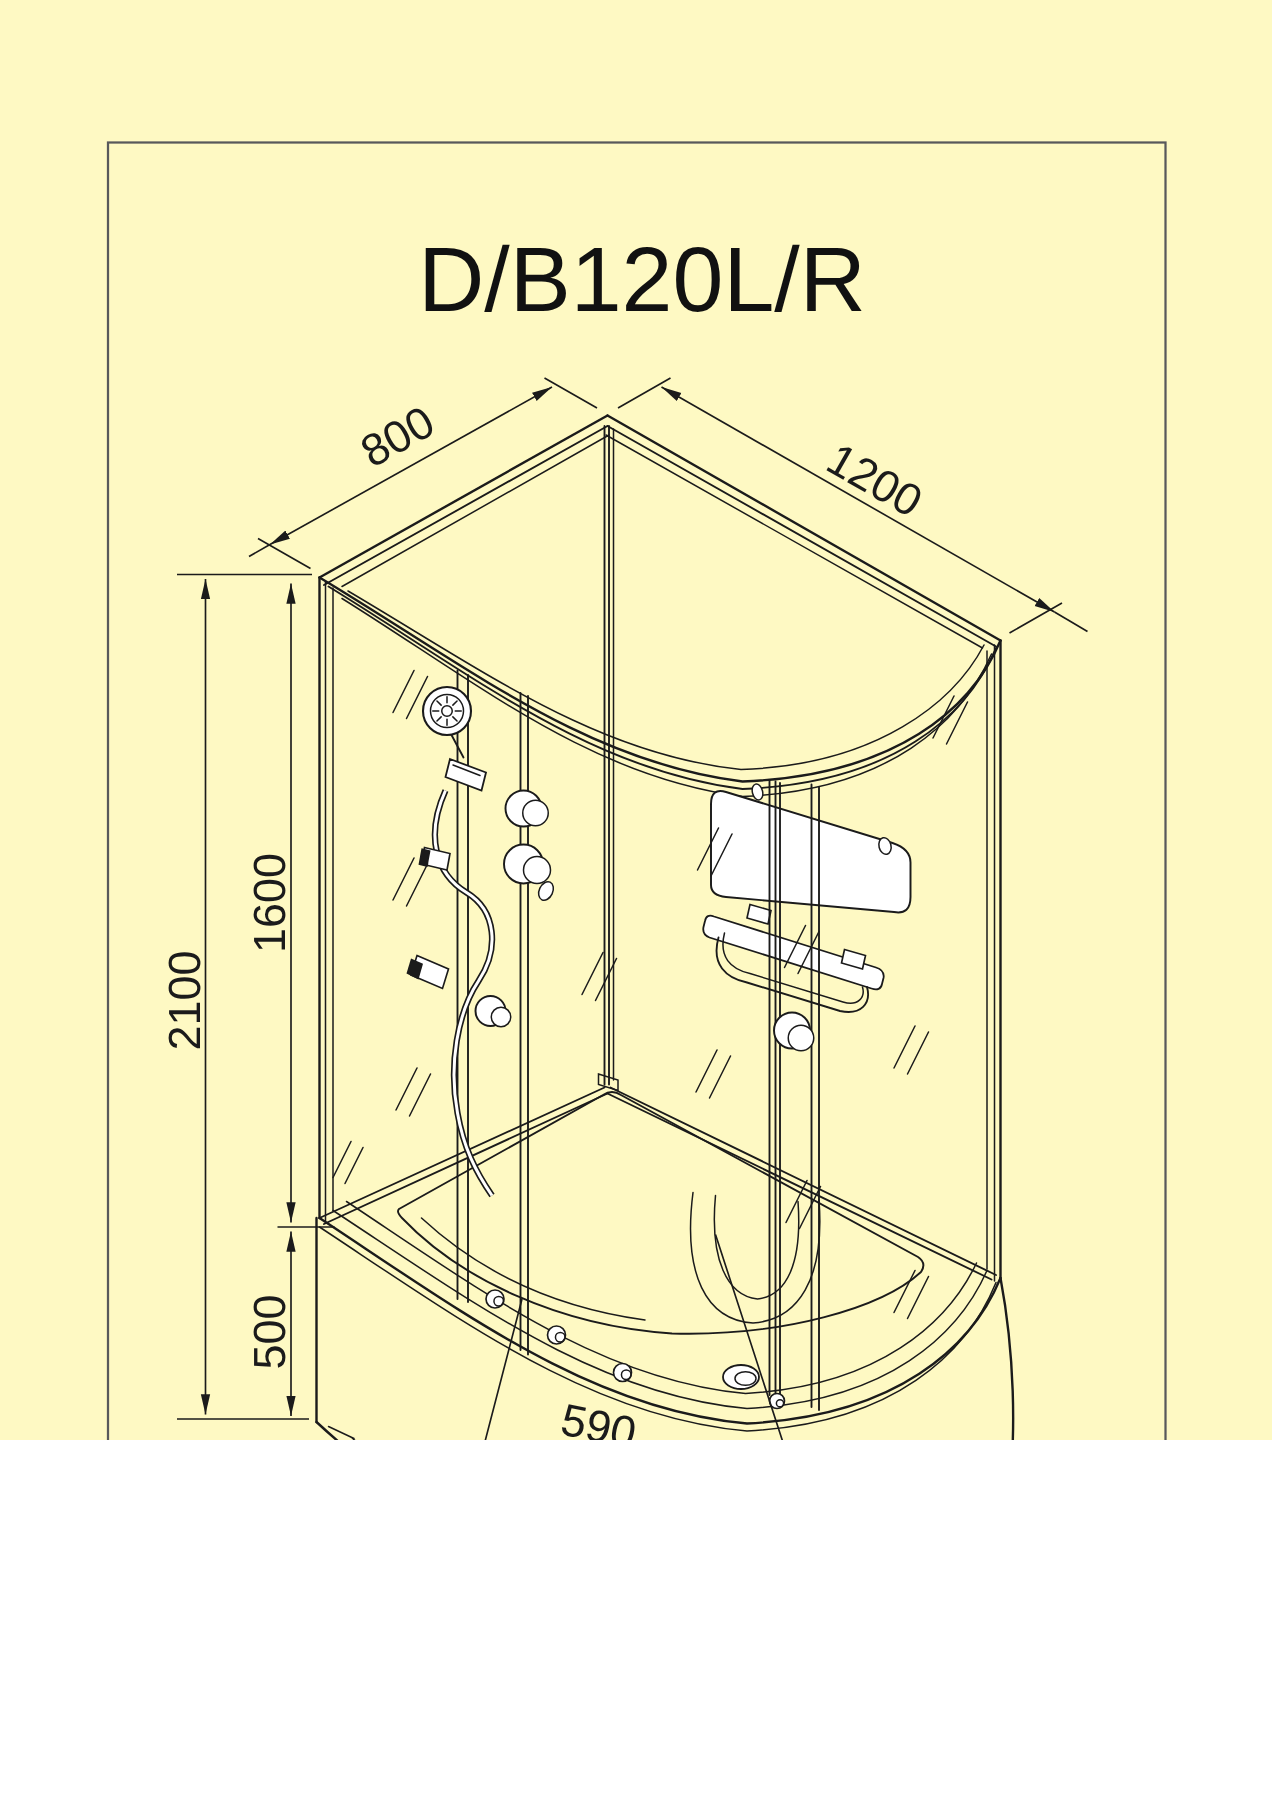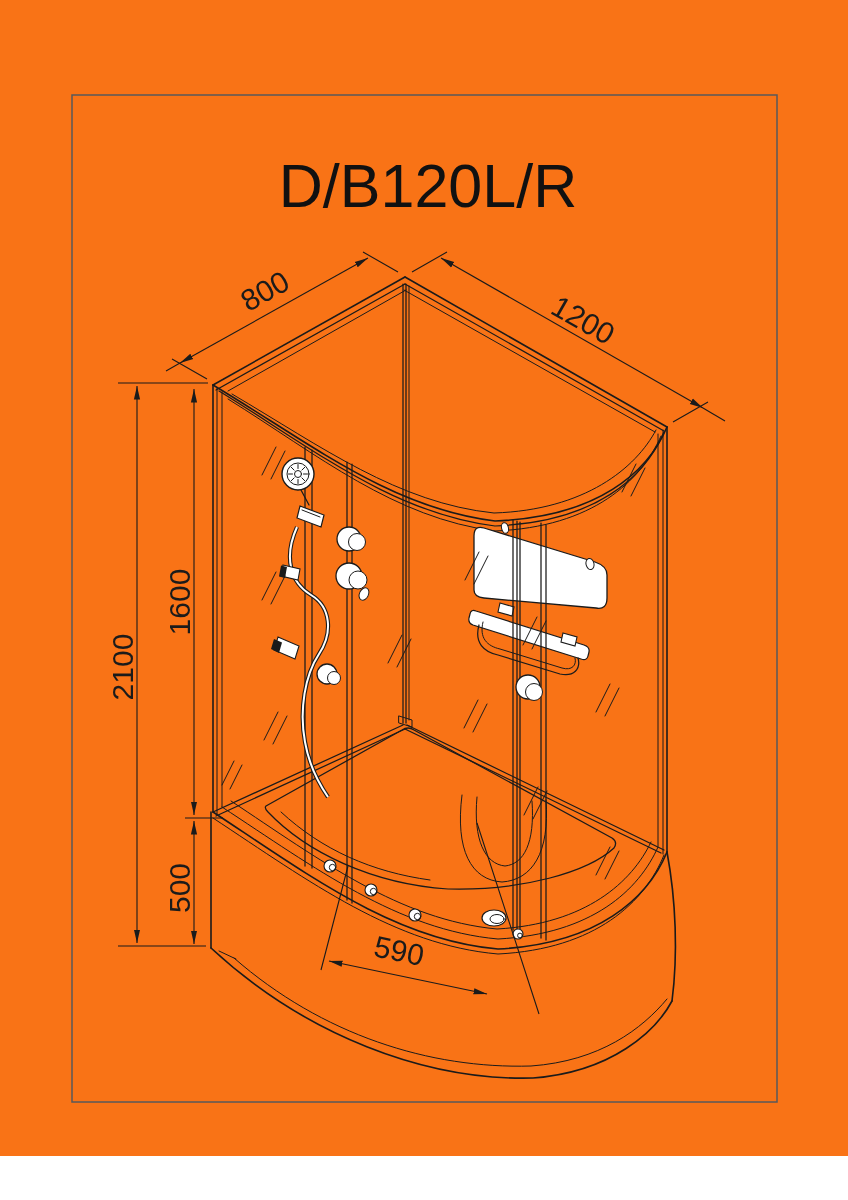--- a/index.html
+++ b/index.html
@@ -1,16 +1,16 @@
 <!DOCTYPE html>
 <html><head>
 <meta charset="utf-8">
 <style>
   html,body{margin:0;padding:0;background:#fff;}
-  .page{position:relative;width:848px;height:1156px;background:#f97316;overflow:hidden;
+  .page{position:relative;width:848px;height:960px;background:#fef9c3;overflow:hidden;
         font-family:"Liberation Sans", sans-serif;}
   svg{position:absolute;left:0;top:0;}
   .ln  {fill:none;stroke:#1b1b1b;stroke-width:1.6;stroke-linecap:round;}
   .thin{fill:none;stroke:#1b1b1b;stroke-width:1;stroke-linecap:round;}
   .med {fill:none;stroke:#1b1b1b;stroke-width:1.25;stroke-linecap:round;}
   .wfill{fill:#ffffff;stroke:#1b1b1b;}
   .dim {fill:none;stroke:#1b1b1b;stroke-width:1.1;}
   .dimtxt{fill:#1b1b1b;font-size:30px;font-family:"Liberation Sans",sans-serif;}
   .title{fill:#111111;font-size:61px;font-family:"Liberation Sans",sans-serif;}
   .dark{fill:#1b1b1b;stroke:none;}

